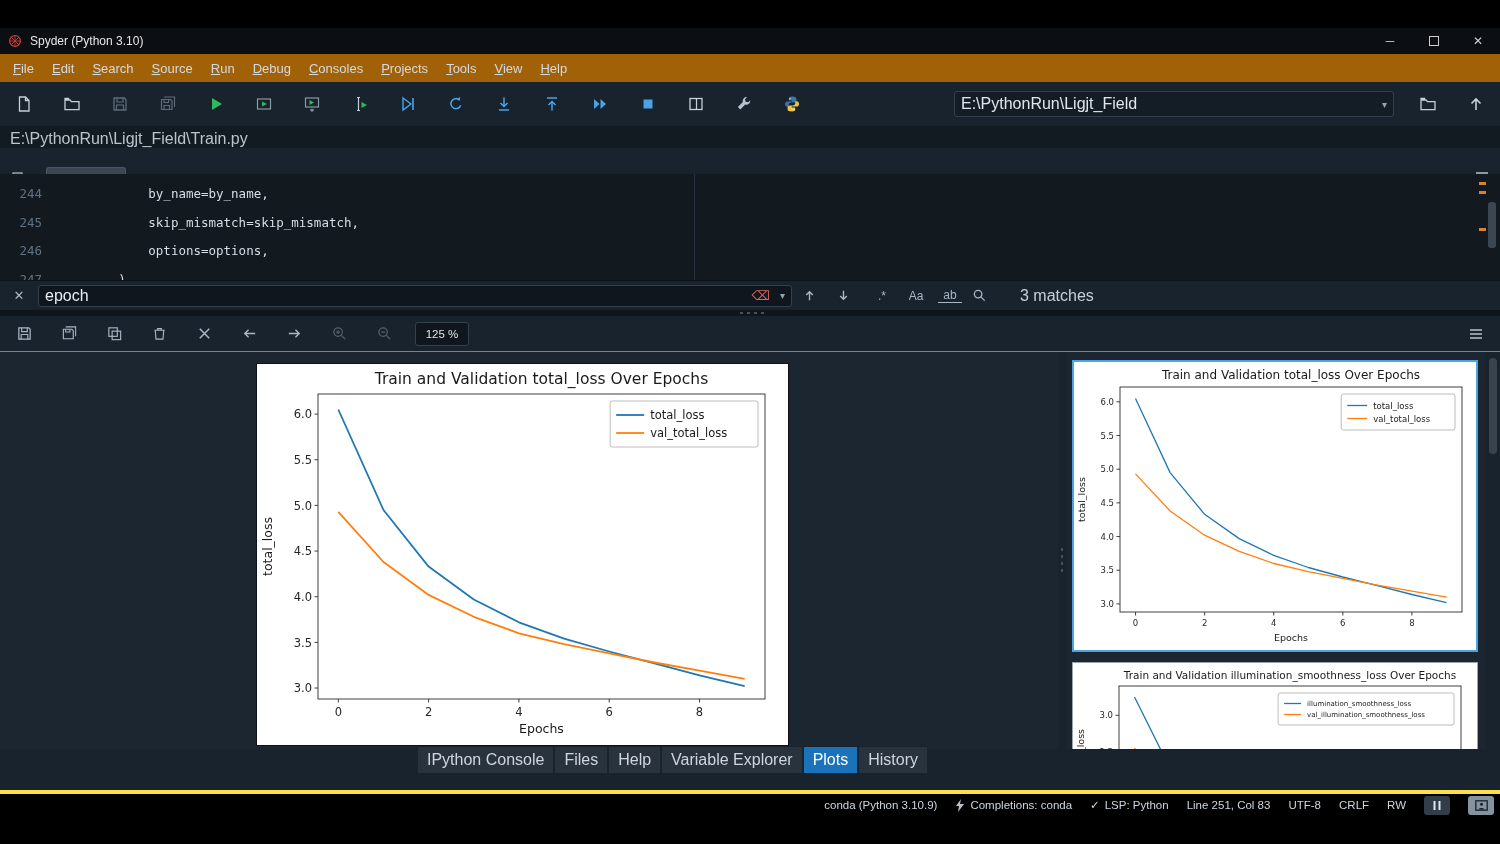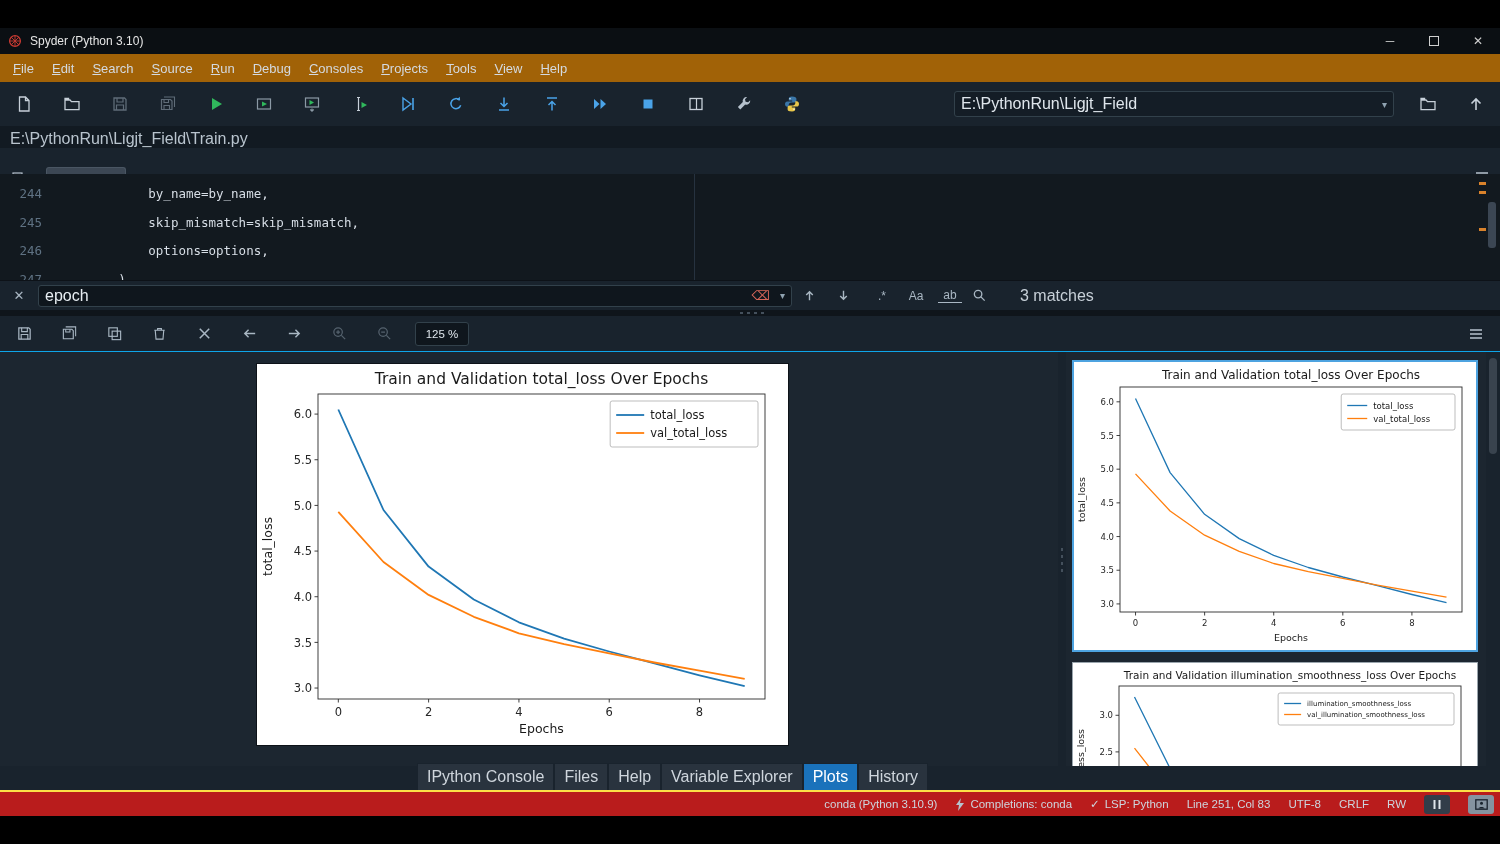--- a/index.html
+++ b/index.html
@@ -98,23 +98,23 @@
     background:#39434e; border-radius:4px; }
 
   
   .bottom-tabs { height:24px; position:relative; background:#19232d; flex:none; }
   .tabgroup { position:absolute; right:572px; bottom:0; display:flex; }
   .btab { padding:4px 9px; font-size:16px; color:#cfd6dd; background:#29333e;
     border:1px solid #19232d; border-bottom:none; }
   .btab.active { background:#1a72bb; color:#fff; }
 
   
-  .statusbar { height:26px; background:#b91c1c; border-top:2px solid #fde047; display:flex;
+  .statusbar { height:26px; background:#000000; border-top:4px solid #fde047; display:flex;
     align-items:center; justify-content:flex-end; gap:18px; padding-right:6px;
-    font-size:11.5px; color:#cdd5dd; flex:none; }
+    font-size:11.5px; color:#cdd5dd; flex:none;margin-top:17px; }
   .sb-item { display:flex; align-items:center; gap:5px; }
   .sb-btn { width:26px; height:19px; background:#323d49; border-radius:3px; display:flex;
     align-items:center; justify-content:center; }
   .sb-btn.lighter { background:#8593a0; }
   svg { display:block; }
 </style>
 </head>
 <body>
 
 <div class="letterbox"></div>

